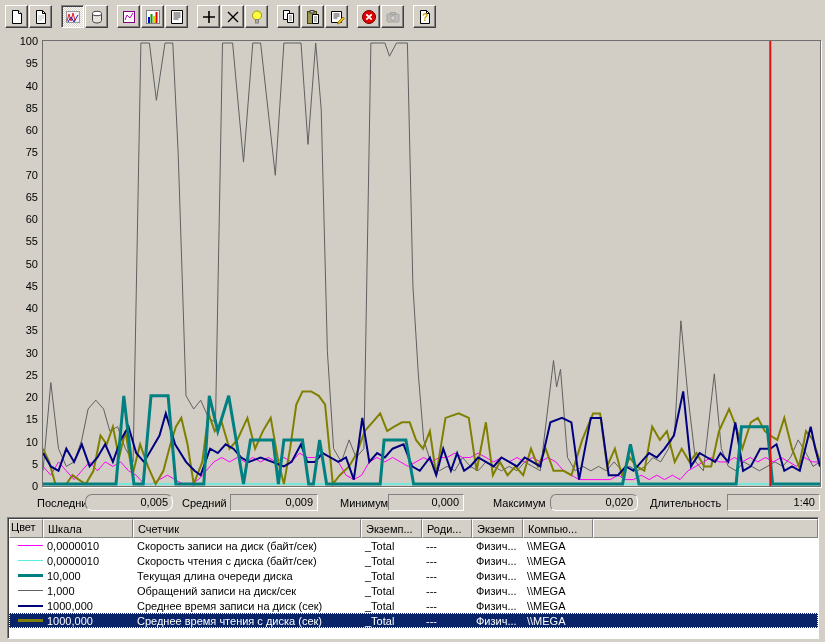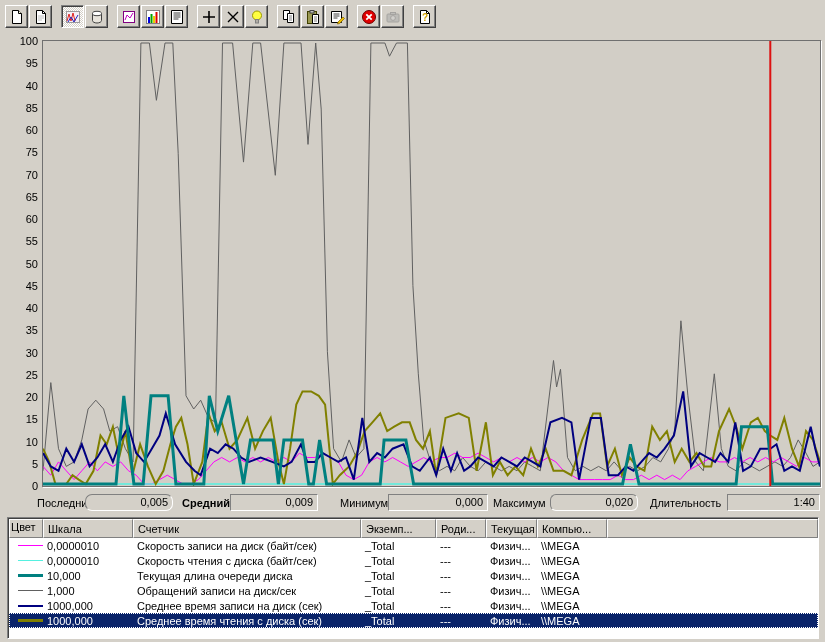--- a/index.html
+++ b/index.html
@@ -67,21 +67,21 @@
     background:#d4d0c8;white-space:nowrap;overflow:hidden;cursor:default;
   }
   .lg-body{margin-left:1px;}
   .lg-row{display:flex;height:15px;align-items:center;font-size:11px;color:#000;cursor:default;}
   .lg-row.selected{background:#0a246a;color:#ffffff;outline:1px dotted #ffffff;outline-offset:-1px;}
   .lg-cell{box-sizing:border-box;padding-left:4px;white-space:nowrap;overflow:hidden;}
   .lg-swatch{height:1px;width:36px;margin-left:8px;}
   .c0{width:34px;padding:1px;}
   .c1{width:90px;}
   .c2{width:228px;}
-  .c3{width:75px;}
+  .c3{width:61px;}
   .c4{width:50px;}
   .c5{width:51px;}
   .c6{width:70px;}
   .cF{flex:1;}
 </style>
 </head>
 <body>
 
 <div class="toolbar" id="toolbar">
     <button class="tb-btn">
@@ -261,38 +261,38 @@
       <polyline points="0.0,407.7 6.2,420.9 12.4,443.0 23.3,443.0 29.5,434.2 35.7,438.6 42.7,443.0 50.5,429.8 57.5,394.5 63.7,403.3 69.9,385.7 76.1,416.5 82.4,390.1 89.4,434.2 97.1,403.3 104.9,425.4 112.7,443.0 120.4,429.8 127.4,403.3 132.9,385.7 138.3,376.9 144.5,403.3 150.7,443.0 159.3,420.9 165.5,372.4 171.7,390.1 178.7,381.3 186.5,407.7 194.3,398.9 204.4,376.9 212.1,407.7 219.9,390.1 227.7,376.9 235.4,420.9 240.9,443.0 247.1,407.7 253.3,363.6 259.5,350.4 268.1,350.4 275.8,354.8 282.1,363.6 289.8,443.0 296.8,434.2 306.1,425.4 313.9,412.1 321.7,390.1 329.4,381.3 337.2,372.4 344.2,390.1 351.2,385.7 359.0,381.3 366.7,381.3 373.0,398.9 380.0,407.7 386.9,390.1 393.2,434.2 402.5,376.9 415.7,372.4 425.8,376.9 433.6,429.8 442.9,381.3 449.9,434.2 456.9,420.9 464.6,434.2 472.4,425.4 480.2,434.2 488.0,407.7 494.9,425.4 502.7,407.7 510.5,429.8 520.6,429.8 528.4,434.2 539.2,398.9 550.1,372.4 557.1,372.4 564.1,425.4 571.9,407.7 578.9,434.2 586.6,416.5 593.6,425.4 601.4,429.8 609.2,385.7 616.9,398.9 623.9,390.1 631.7,420.9 638.7,407.7 646.5,420.9 653.5,412.1 661.2,425.4 668.2,425.4 676.0,390.1 686.1,368.0 693.1,385.7 699.3,407.7 707.8,381.3 714.8,376.9 721.8,390.1 727.3,394.5 734.3,398.9 741.3,376.9 749.0,407.7 756.0,425.4 763.0,390.1 770.0,398.9 777.0,420.9" fill="none" stroke="#808000" stroke-width="2"></polyline>
       <polyline points="0.0,412.1 7.8,425.4 15.5,429.8 23.3,407.7 31.1,420.9 38.8,403.3 46.6,425.4 54.4,416.5 62.2,403.3 69.9,420.9 77.7,398.9 85.5,385.7 93.2,412.1 101.0,420.9 108.8,407.7 116.5,394.5 122.8,372.4 132.1,403.3 143.0,420.9 151.5,429.8 157.7,434.2 167.1,407.7 174.8,412.1 182.6,403.3 190.4,407.7 198.1,416.5 205.9,420.9 217.6,416.5 229.2,420.9 240.9,425.4 248.6,420.9 258.0,403.3 264.2,420.9 271.9,420.9 279.7,412.1 287.5,416.5 295.3,420.9 303.0,416.5 310.8,438.6 319.3,376.9 326.3,420.9 334.1,412.1 341.9,416.5 349.6,407.7 360.5,403.3 369.1,425.4 376.8,429.8 386.9,416.5 393.2,434.2 400.2,407.7 407.9,429.8 414.1,412.1 421.1,429.8 427.3,425.4 435.1,416.5 442.9,420.9 450.7,425.4 458.4,416.5 466.2,420.9 474.0,425.4 481.7,416.5 489.5,420.9 497.3,425.4 507.4,381.3 519.0,376.9 528.4,381.3 536.1,438.6 547.8,376.9 557.9,376.9 565.7,434.2 575.0,434.2 582.8,425.4 590.5,429.8 598.3,420.9 606.1,412.1 613.8,416.5 621.6,407.7 630.9,394.5 640.2,350.4 648.0,425.4 656.6,412.1 664.3,416.5 672.1,420.9 677.5,412.1 685.3,420.9 692.3,381.3 700.1,429.8 707.8,425.4 717.2,407.7 727.3,407.7 733.5,403.3 741.3,429.8 749.0,425.4 756.8,429.8 767.7,385.7 772.3,407.7 777.0,425.4" fill="none" stroke="#000080" stroke-width="2"></polyline>
       <polyline points="0.0,443.0 73.0,443.0 80.8,354.8 90.9,443.0 100.2,443.0 108.0,354.8 125.1,354.8 132.9,443.0 160.8,443.0 166.3,354.8 174.8,390.1 185.7,354.8 200.5,443.0 207.5,398.9 230.0,398.9 235.4,443.0 240.9,398.9 259.5,398.9 265.7,443.0 270.4,443.0 276.6,398.9 283.6,443.0 337.2,443.0 341.1,398.9 362.9,398.9 370.6,443.0 579.6,443.0 587.4,403.3 596.0,443.0 693.1,443.0 698.5,385.7 724.2,385.7 729.6,443.0 777.0,443.0" fill="none" stroke="#008080" stroke-width="3"></polyline>
       <line x1="727.3" x2="727.3" y1="0" y2="445" stroke="#dd1111" stroke-width="2"></line>
     </svg>
 </div>
 
 <div id="statsbar">
     <div class="stat-label" style="left: 37px;">Последний</div>
     <div class="stat-field" style="left: 85px; width: 88px; border-radius: 7px;">0,005</div>
-    <div class="stat-label" style="left: 182px; font-weight: bold;">Средний</div>
+    <div class="stat-label" style="left: 182px;">Средний</div>
     <div class="stat-field" style="left: 230px; width: 88px;">0,009</div>
     <div class="stat-label" style="left: 340px;">Минимум</div>
-    <div class="stat-field" style="left: 388px; width: 100px;">0,000</div>
+    <div class="stat-field" style="left: 388px; width: 76px;">0,000</div>
     <div class="stat-label" style="left: 493px;">Максимум</div>
     <div class="stat-field" style="left: 550px; width: 88px; border-radius: 6px;">0,020</div>
     <div class="stat-label" style="left: 650px;">Длительность</div>
     <div class="stat-field" style="left: 727px; width: 93px; padding-left: 20px;">1:40</div>
   </div>
 
 <div class="legend">
   <div class="lg-head">
     <div class="lg-th c0">Цвет</div>
     <div class="lg-th c1">Шкала</div>
     <div class="lg-th c2">Счетчик</div>
     <div class="lg-th c3">Экземп...</div>
     <div class="lg-th c4">Роди...</div>
-    <div class="lg-th c5">Текущая</div>
+    <div class="lg-th c5">Экземп</div>
     <div class="lg-th c6">Компью...</div>
     <div class="lg-th cF"></div>
   </div>
   <div class="lg-body" id="lgbody">
       <div class="lg-row">
     <div class="lg-cell c0">
           <div class="lg-swatch" style="background: rgb(255, 0, 255); height: 1px;"></div>
         </div>
     <div class="lg-cell c1">0,0000010</div>
     <div class="lg-cell c2">Скорость записи на диск (байт/сек)</div>

